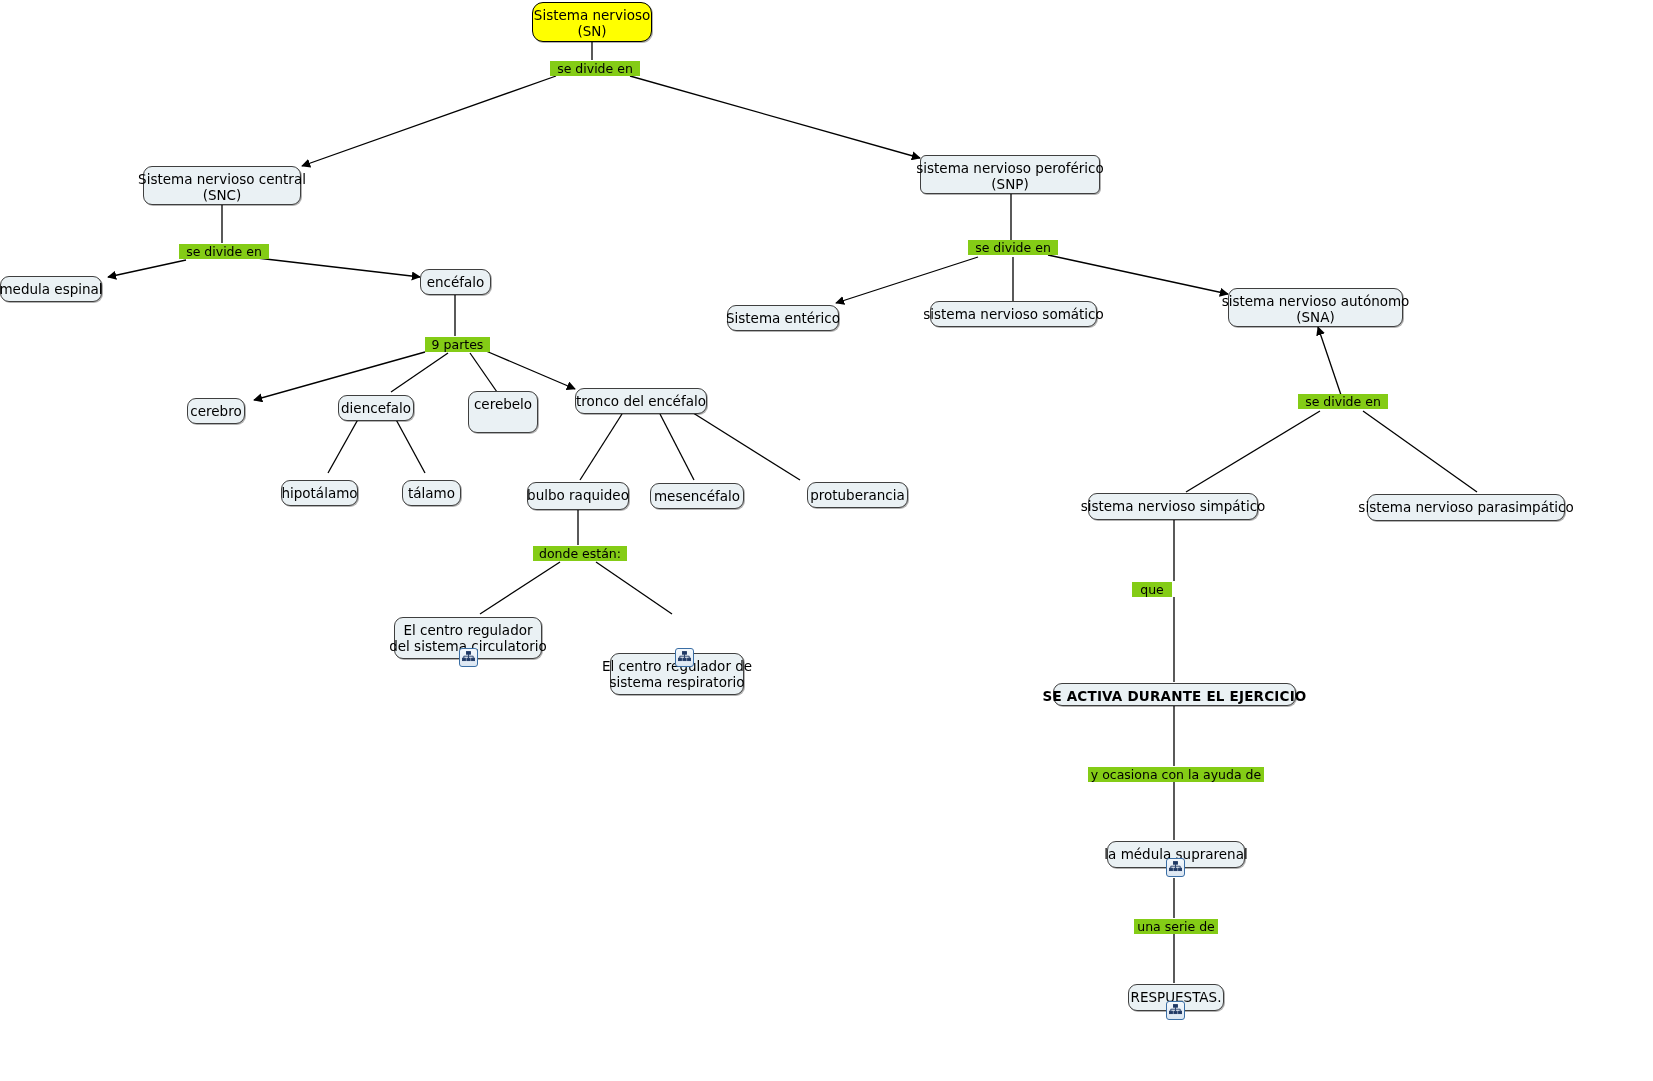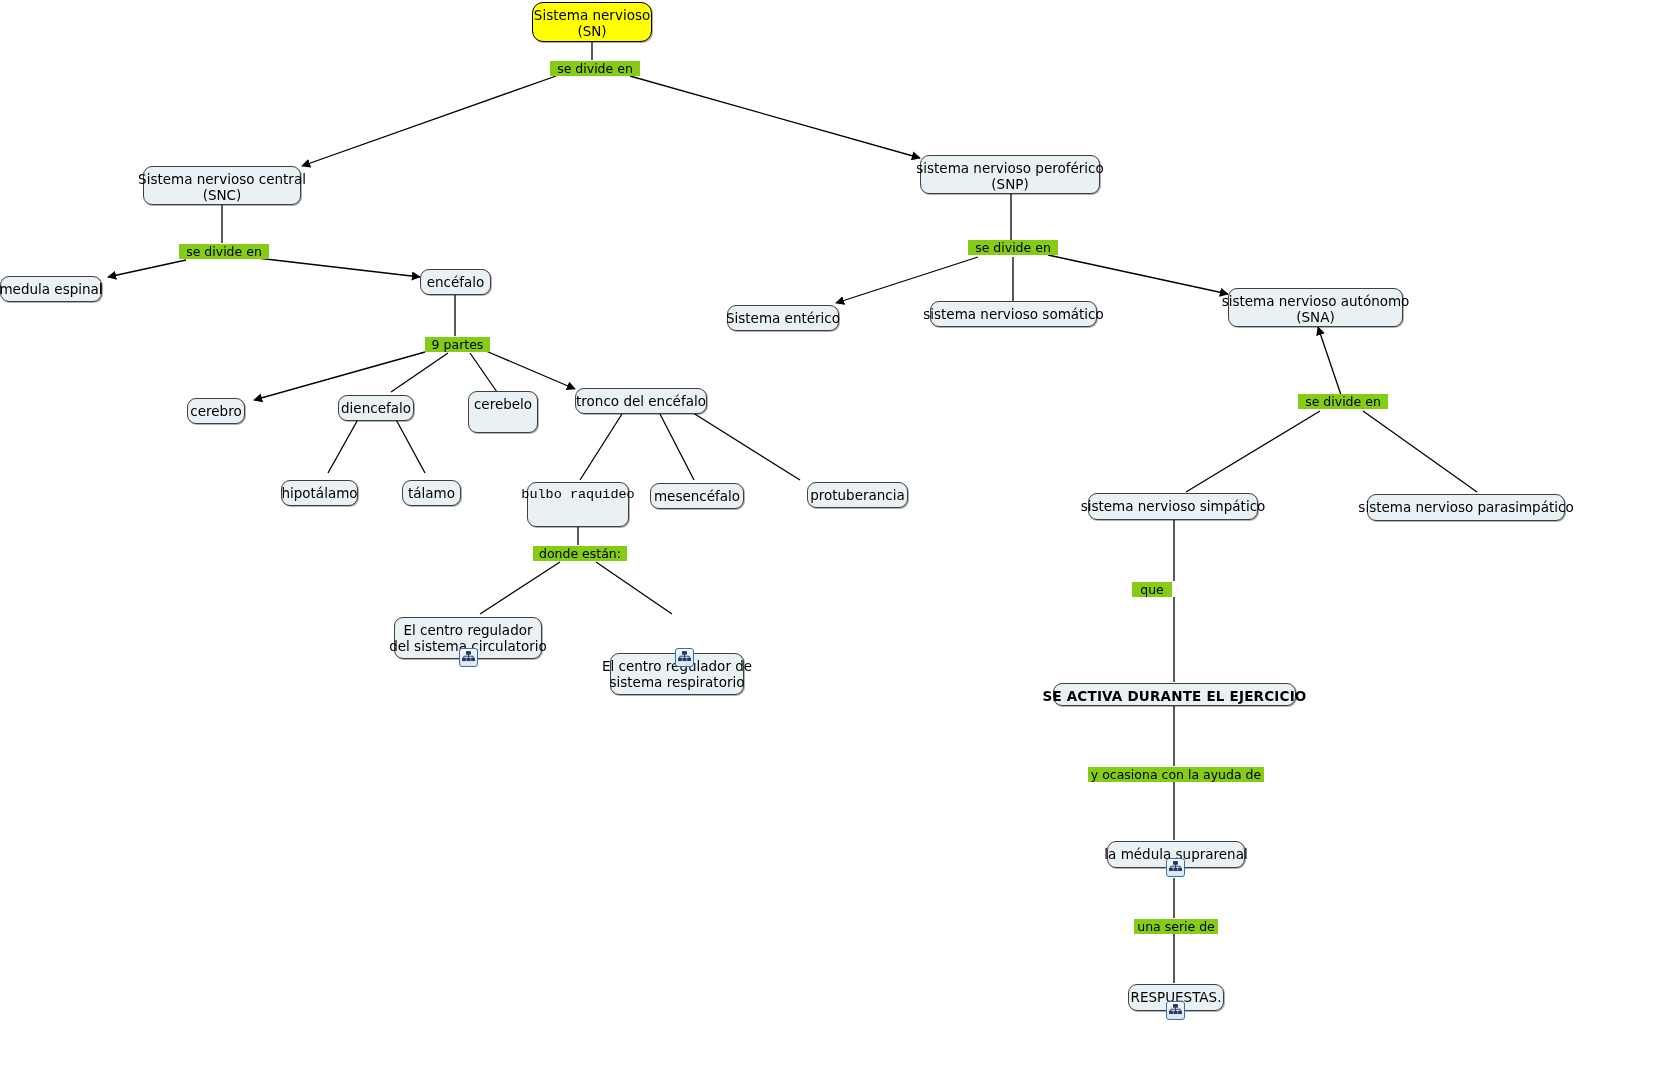--- a/index.html
+++ b/index.html
@@ -162,21 +162,21 @@
 (SN)</span>
   </div>
 
   <div class="linklabel" style="left:550px; top:61px; width:86px;">se divide en</div>
 
   <div class="node" style="left:143px; top:166px; width:158px; height:39px;">
     <span>Sistema nervioso central
 (SNC)</span>
   </div>
 
-  <div class="node" style="left:920px; top:155px; width:180px; height:39px;">
+  <div class="node" style="left:920px; top:155px; width:180px; height:39px;border-radius:6px;">
     <span>sistema nervioso peroférico
 (SNP)</span>
   </div>
 
   <div class="linklabel" style="left:179px; top:244px; width:86px;">se divide en</div>
 
   <div class="linklabel" style="left:968px; top:240px; width:86px;">se divide en</div>
 
   <div class="node" style="left:0px; top:276px; width:102px; height:26px;">
     <span>medula espinal</span>
@@ -218,21 +218,21 @@
   </div>
 
   <div class="node" style="left:281px; top:480px; width:77px; height:26px;">
     <span>hipotálamo</span>
   </div>
 
   <div class="node" style="left:402px; top:480px; width:59px; height:26px;">
     <span>tálamo</span>
   </div>
 
-  <div class="node" style="left:527px; top:482px; width:102px; height:45px;font-family:Liberation Mono, monospace;">
+  <div class="node" style="left:527px; top:482px; width:102px; height:28px;">
     <span>bulbo raquideo</span>
   </div>
 
   <div class="node" style="left:650px; top:483px; width:94px; height:26px;">
     <span>mesencéfalo</span>
   </div>
 
   <div class="node" style="left:763px; top:482px; width:101px; height:26px;margin-left:44px;">
     <span>protuberancia</span>
   </div>

